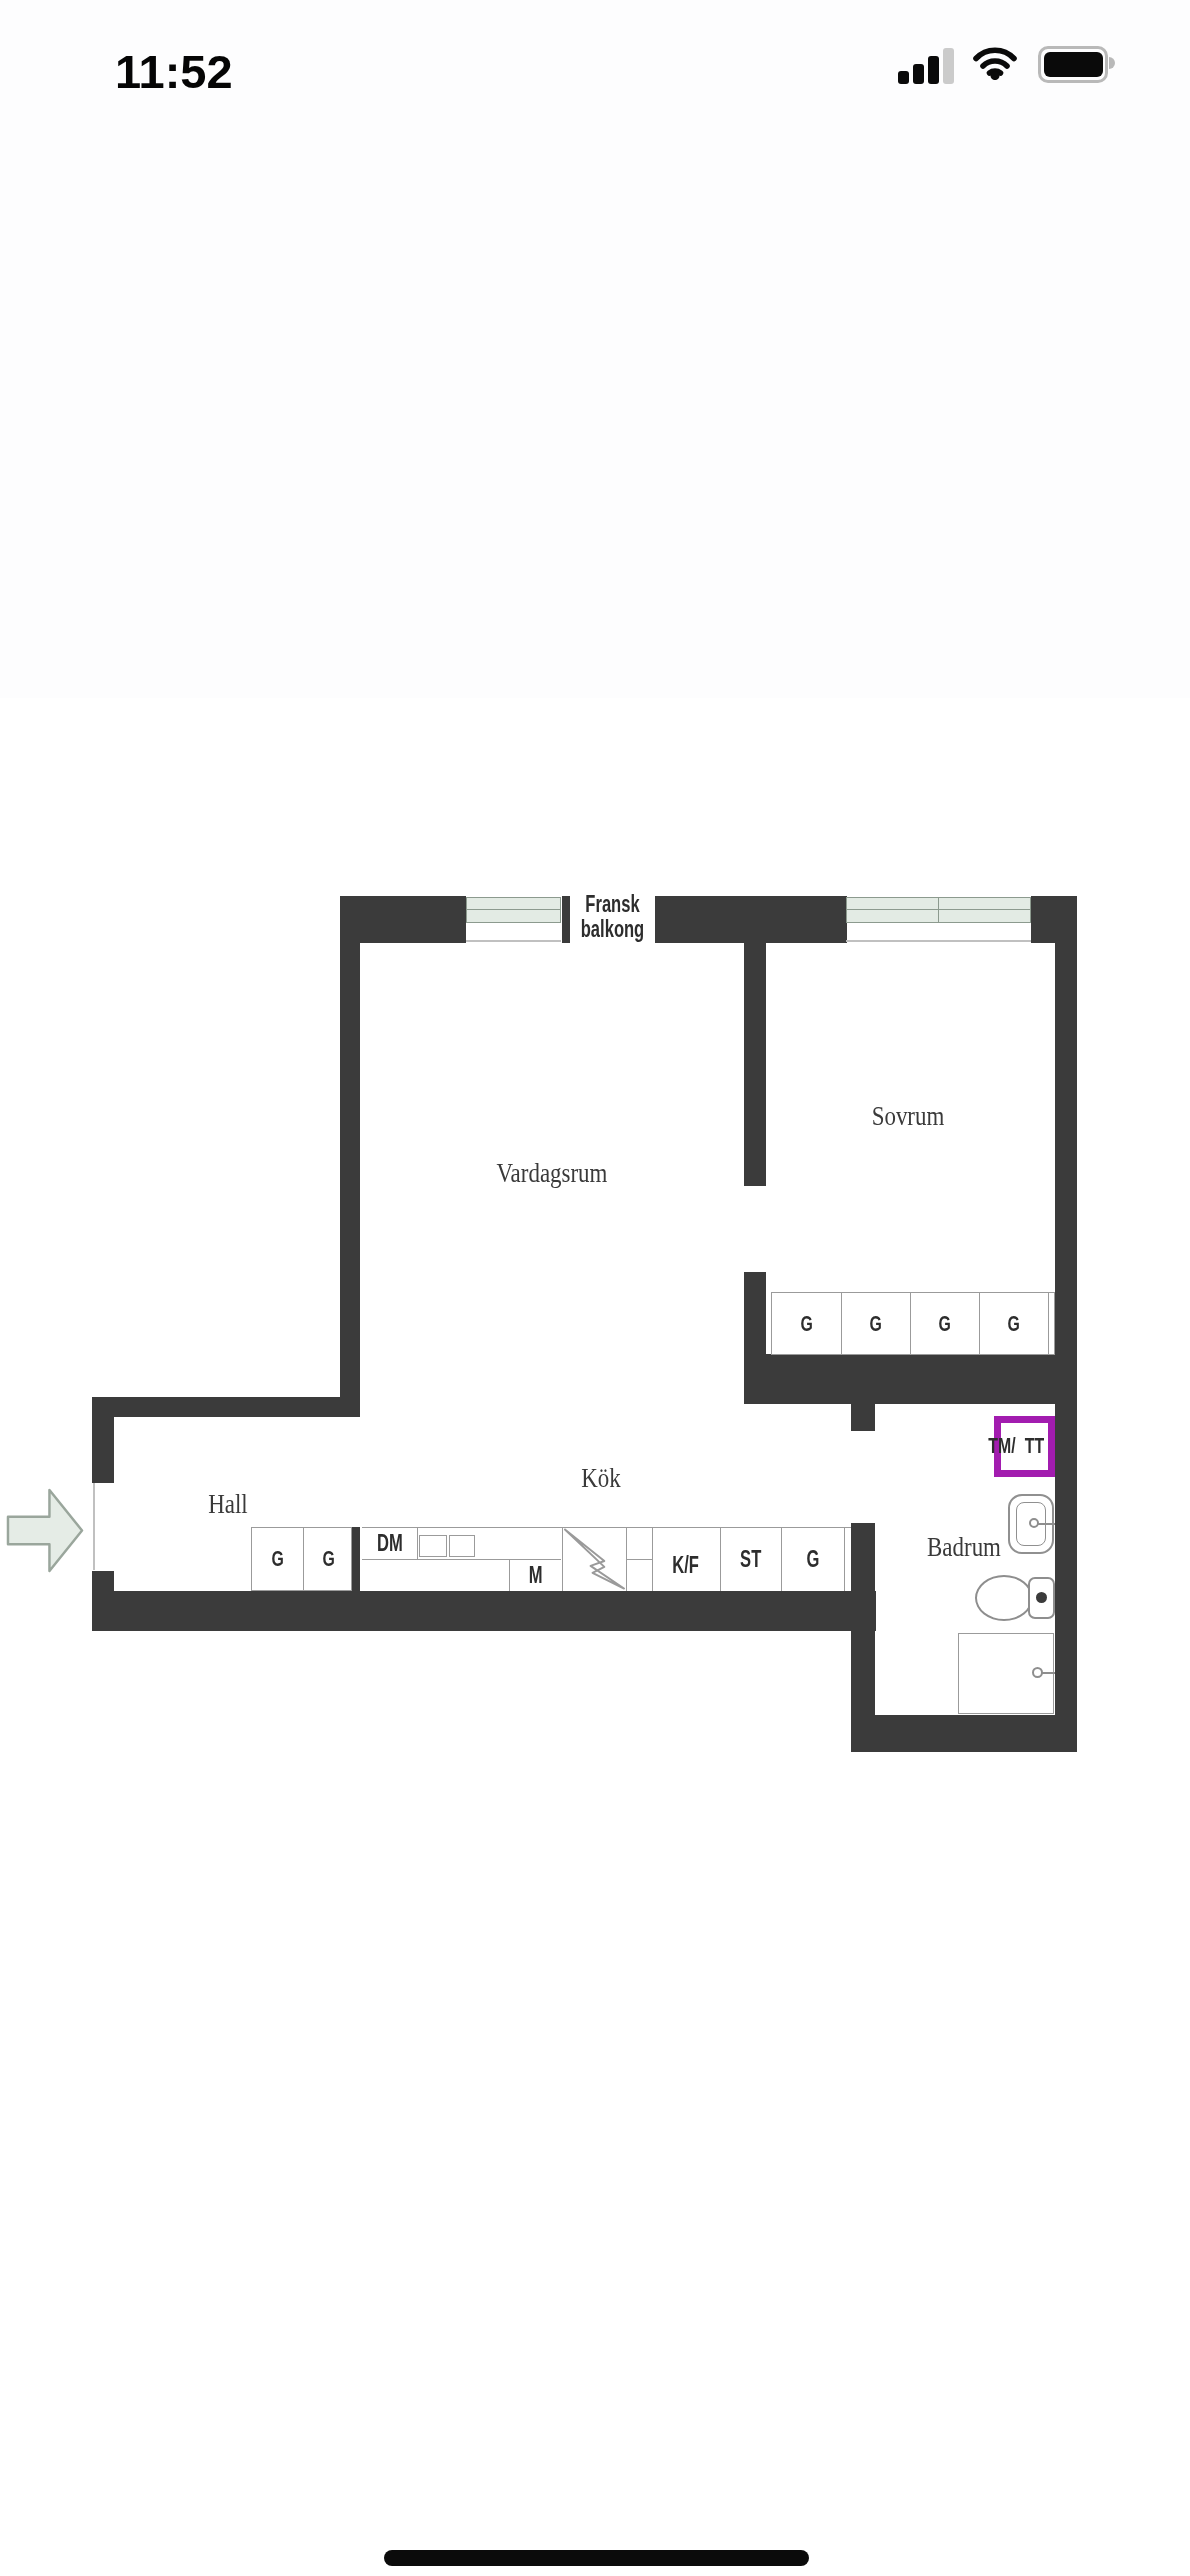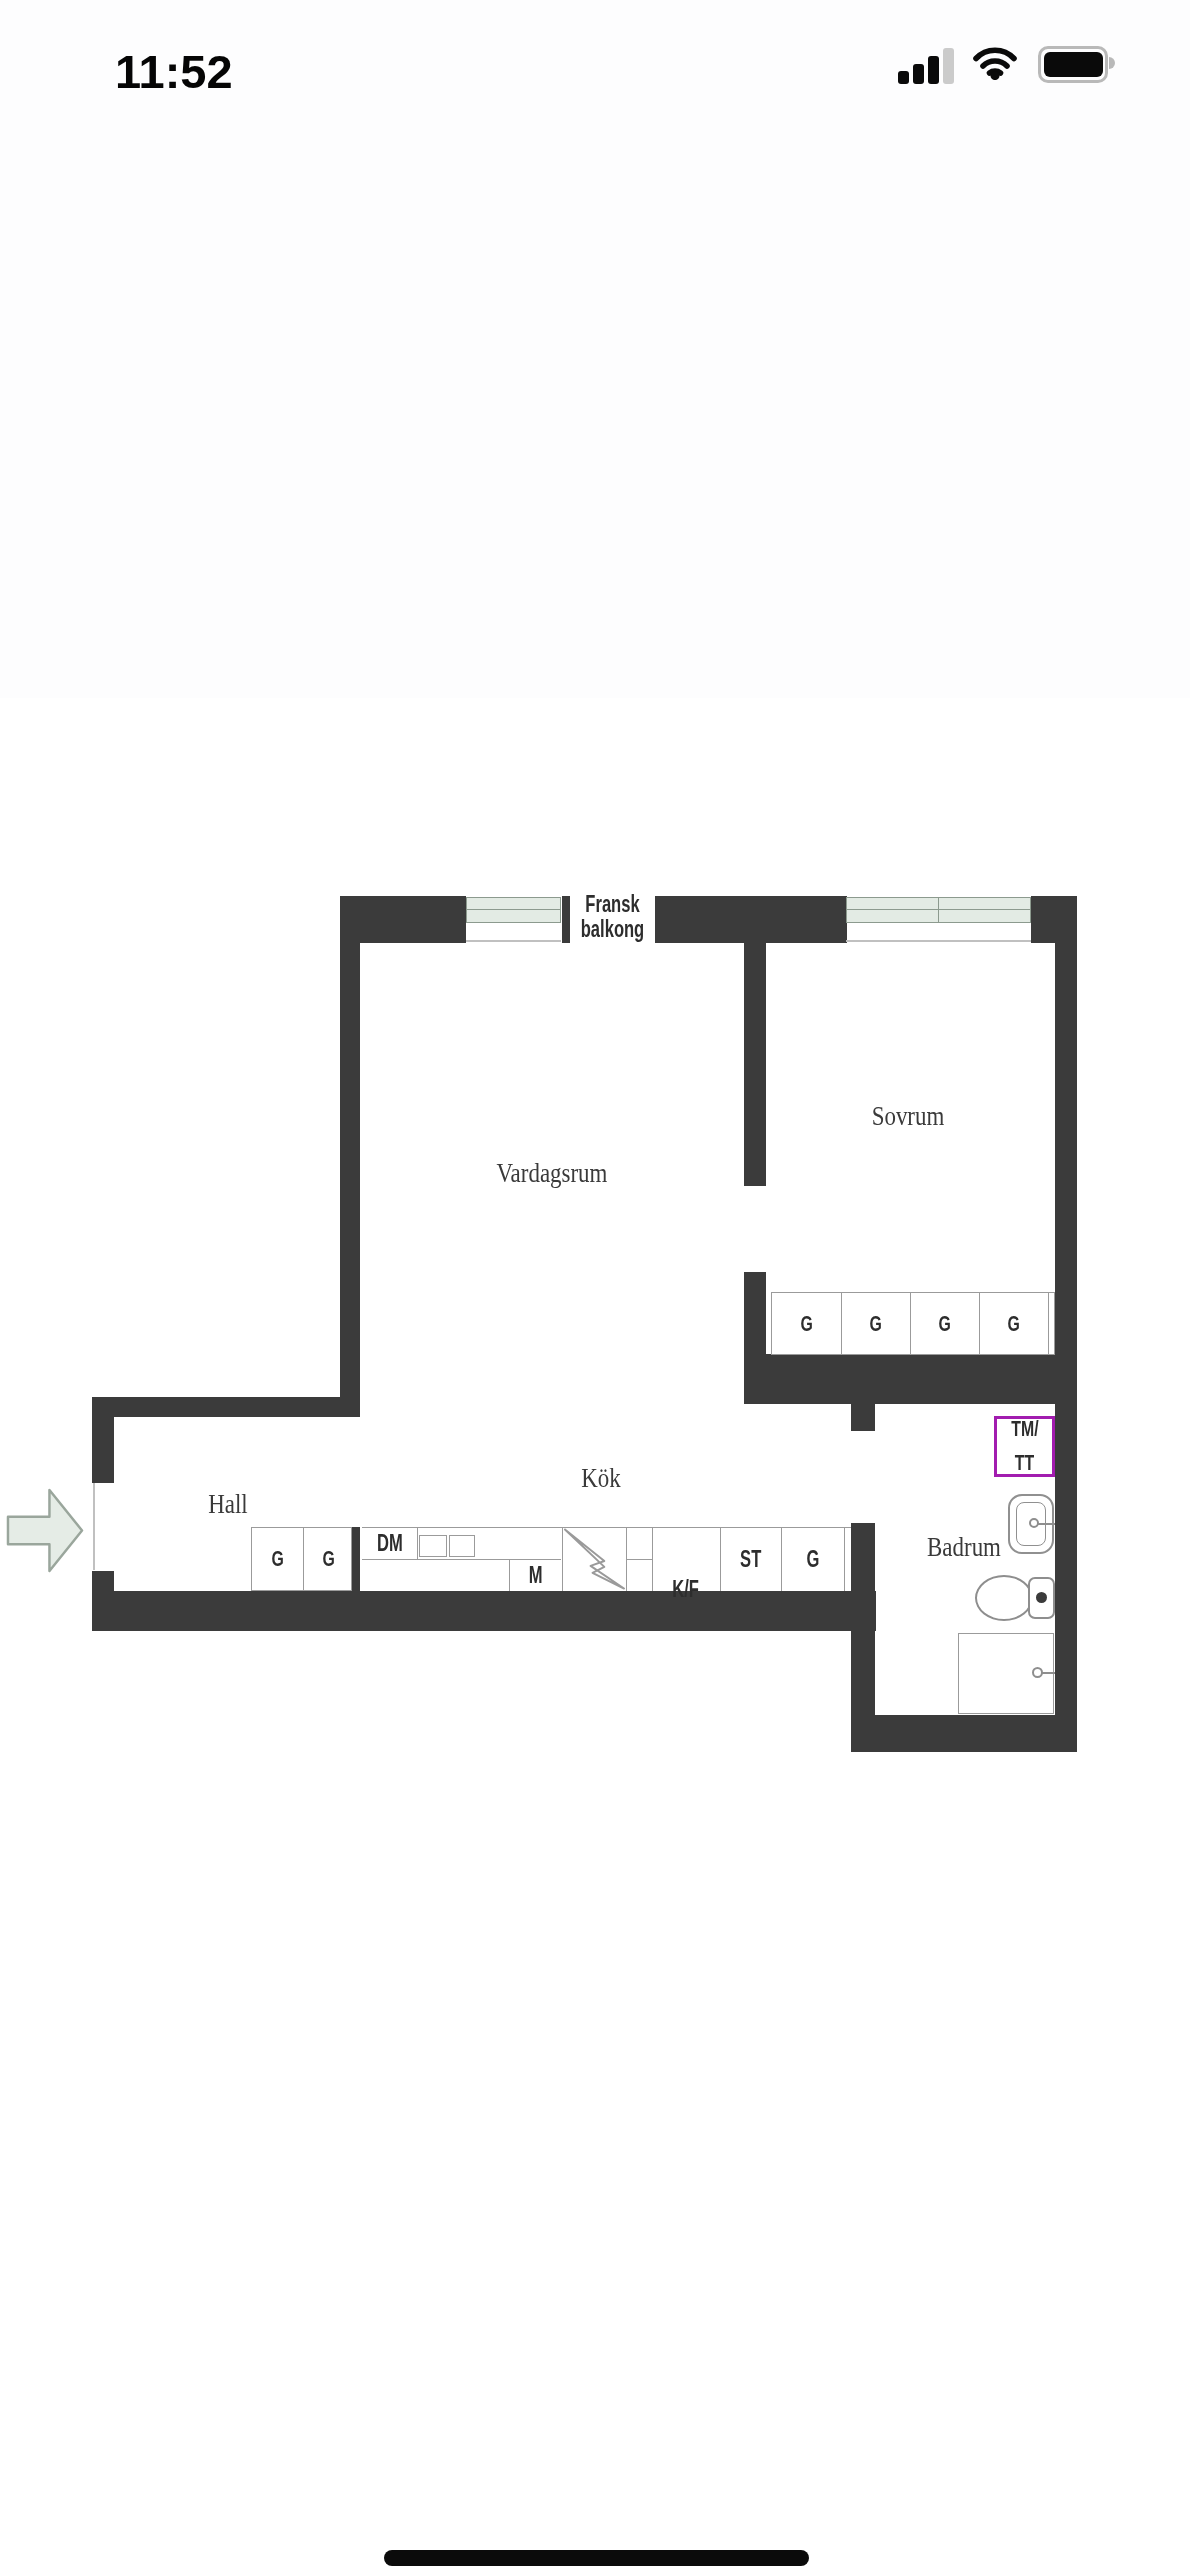--- a/index.html
+++ b/index.html
@@ -27,23 +27,23 @@
   .klabel{position:absolute;display:flex;align-items:center;justify-content:center;}
   
   .cellrow{position:absolute;display:flex;box-sizing:border-box;border:1px solid #9b9b9b;background:#fff;}
   .cellrow .cell{flex:0 0 auto;display:flex;align-items:center;justify-content:center;box-sizing:border-box;
                  border-left:1px solid #9b9b9b;font-size:22px;}
   .cellrow .cell:first-child{border-left:none;}
   .fixture{position:absolute;background:#fff;box-sizing:border-box;}
   .balcony-label{position:absolute;left:612px;top:892px;width:149px;margin-left:-74px;text-align:center;
                  font-size:23px;font-weight:700;color:#2d2d2d;line-height:1.1;
                  font-family:"Liberation Sans",sans-serif;transform:scaleX(.72);transform-origin:center top;}
-  .tmtt{position:absolute;left:994px;top:1416px;width:61px;height:61px;border:3px solid #a21caf;
-        box-sizing:border-box;background:#fff;display:flex;flex-direction:column;align-items:center;
-        justify-content:space-between;line-height:.95;}
+  .tmtt{position:absolute;left:994px;top:1416px;width:61px;height:61px;border:7px solid #a21caf;
+        box-sizing:border-box;background:#fff;display:flex;align-items:center;
+        justify-content:flex-end;line-height:.95;}
   .tmtt span{font-size:22px;}
   .home-indicator{position:absolute;left:384px;top:2550px;width:425px;height:16px;border-radius:9px;background:#0b0b0b;}
 </style>
 </head>
 <body>
 
 <div class="screen">
 
   <div class="tint"></div>
 
@@ -152,21 +152,21 @@
     <svg class="abs" style="left:562px;top:1527px;" width="64" height="64" viewBox="0 0 65 64">
       <polygon points="3,2 43,34 29,39 63,62 31,46 43,40" fill="#ffffff" stroke="#9a9a9a" stroke-width="2" stroke-linejoin="round"></polygon>
     </svg>
 
     <div class="klabel" style="left:362px;top:1528px;width:55px;height:31px;">
       <span class="cond" style="font-size:23px;">DM</span>
       </div>
     <div class="klabel" style="left:509px;top:1560px;width:53px;height:31px;">
       <span class="cond" style="font-size:23px;">M</span>
       </div>
-    <div class="klabel" style="left:652px;top:1527px;width:68px;height:76px;align-items:flex-end;">
+    <div class="klabel" style="left:652px;top:1527px;width:68px;height:76px;">
       <span class="cond" style="font-size:23px;">K/F</span>
       </div>
     <div class="klabel" style="left:720px;top:1527px;width:61px;height:64px;">
       <span class="cond" style="font-size:23px;">ST</span>
       </div>
     <div class="klabel" style="left:781px;top:1527px;width:64px;height:64px;">
       <span class="cond" style="font-size:23px;">G</span>
       </div>
 
     <div class="tmtt">

